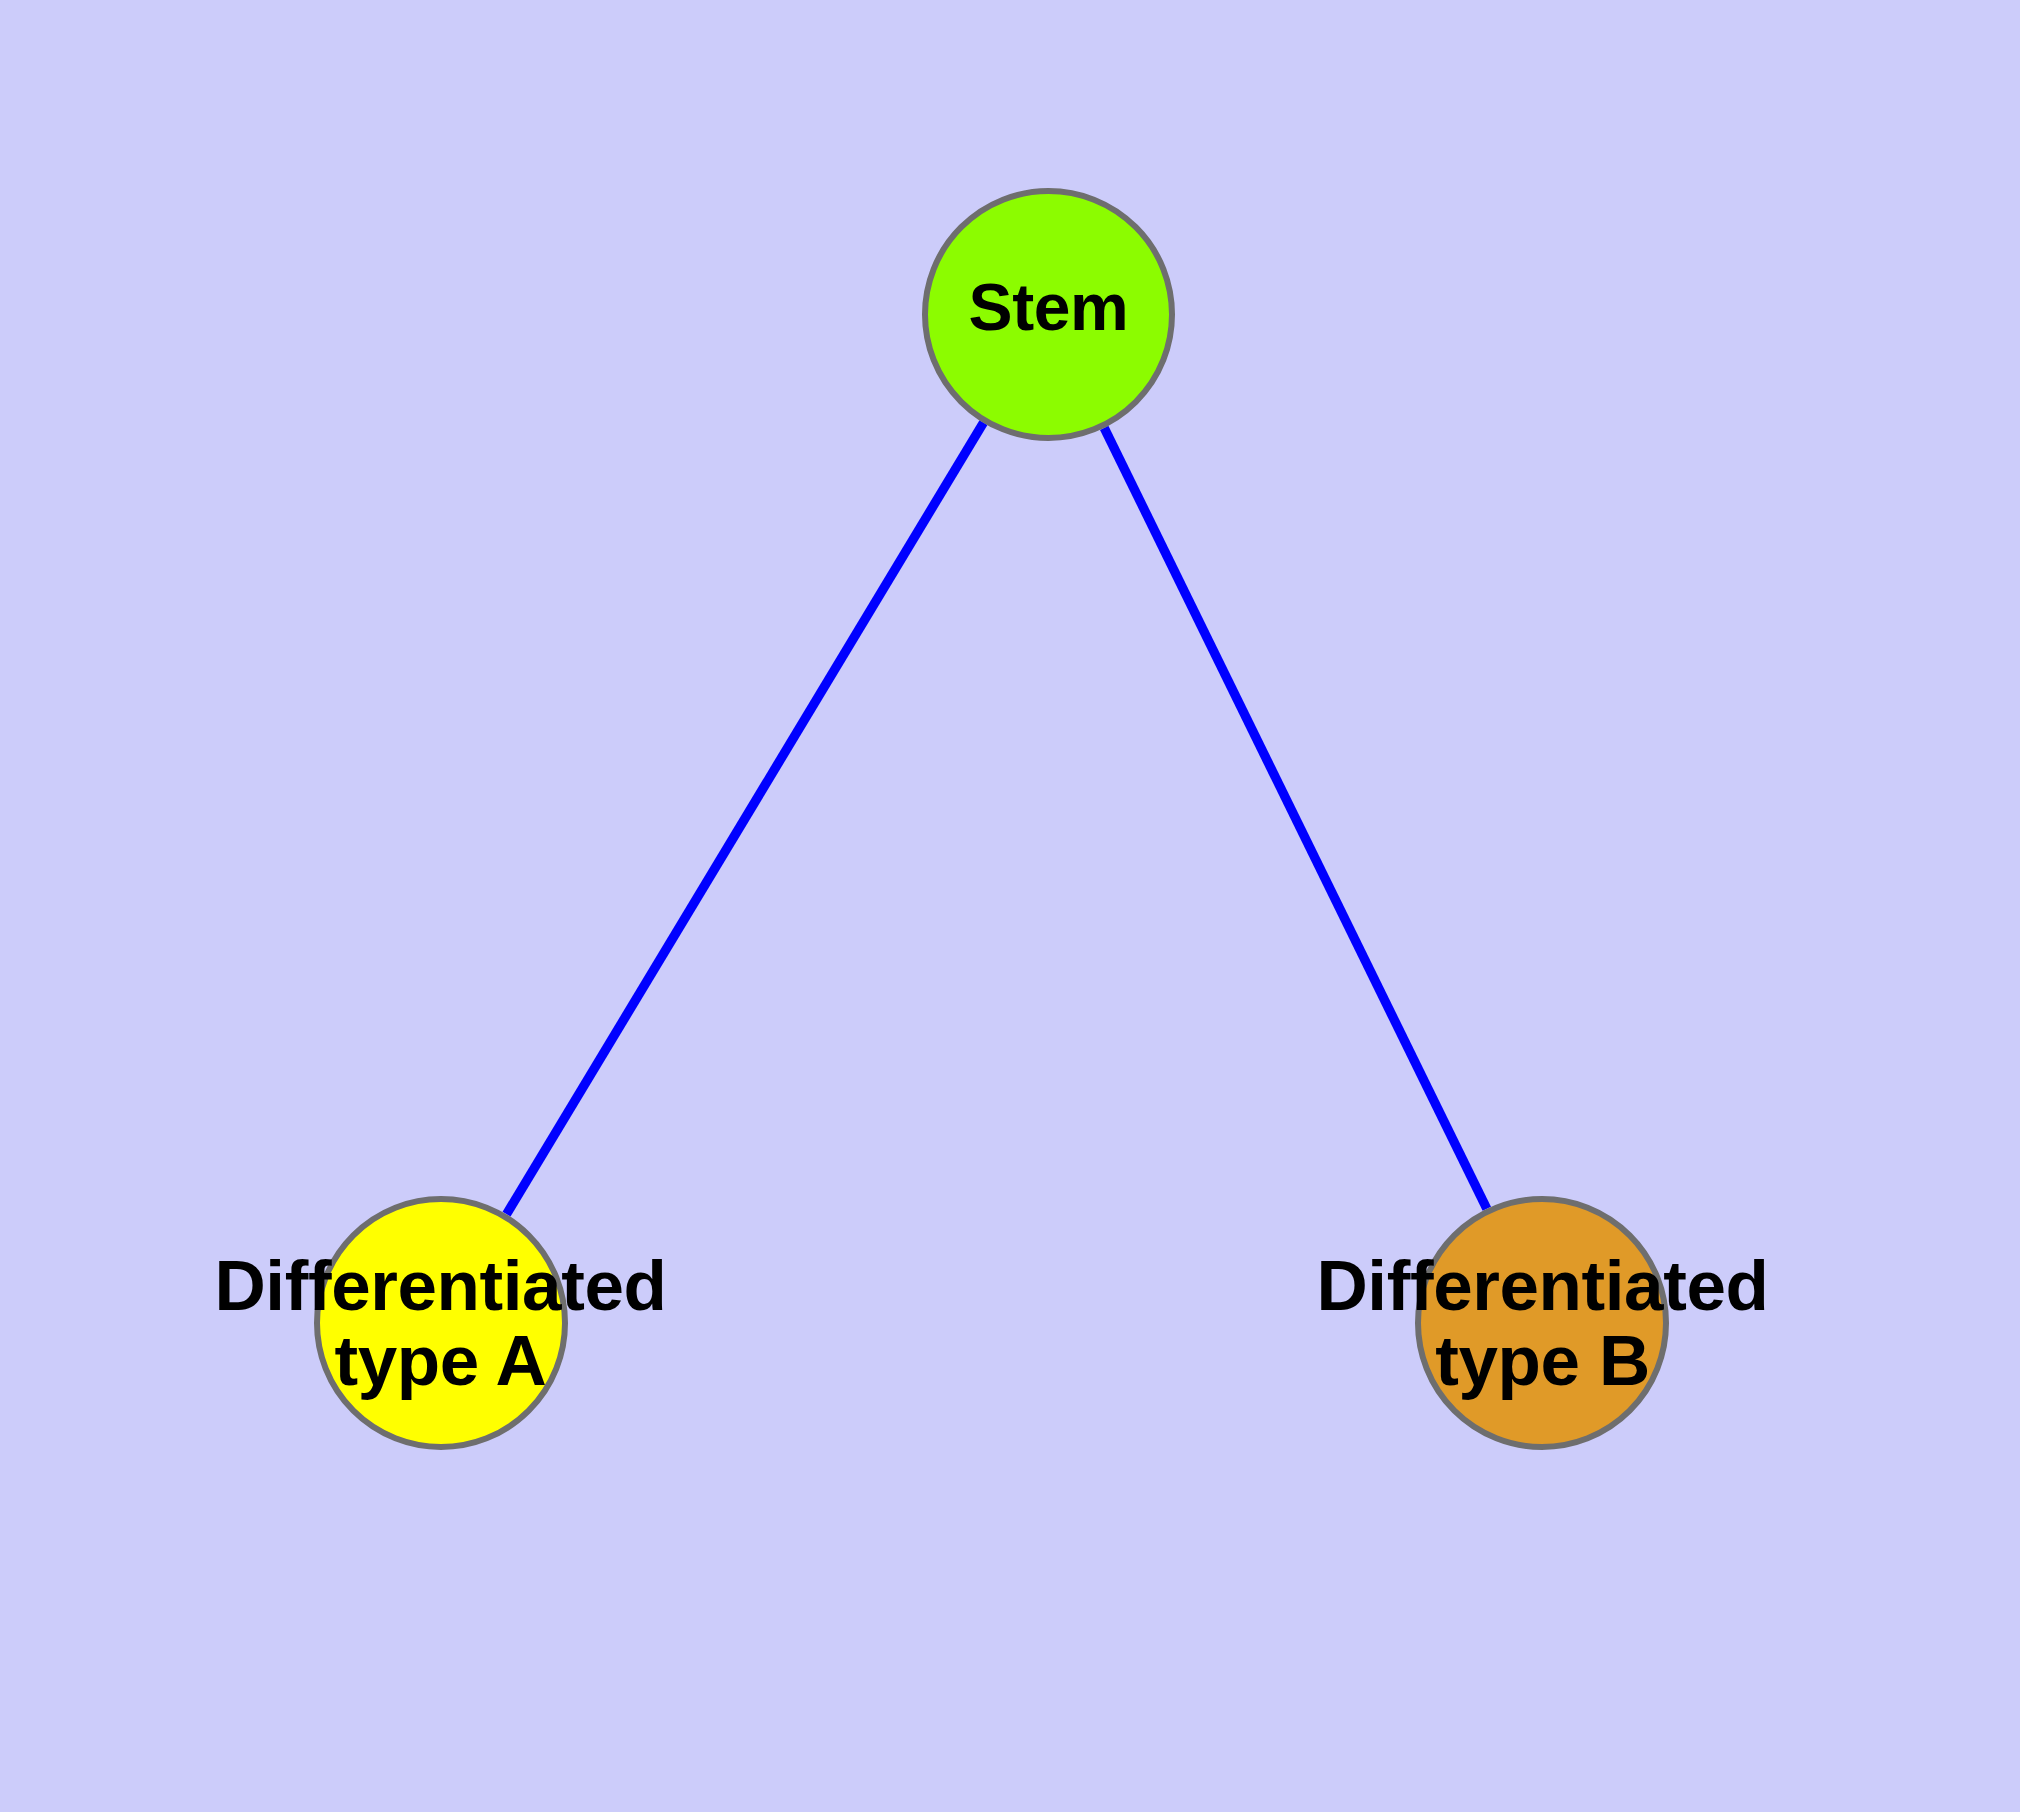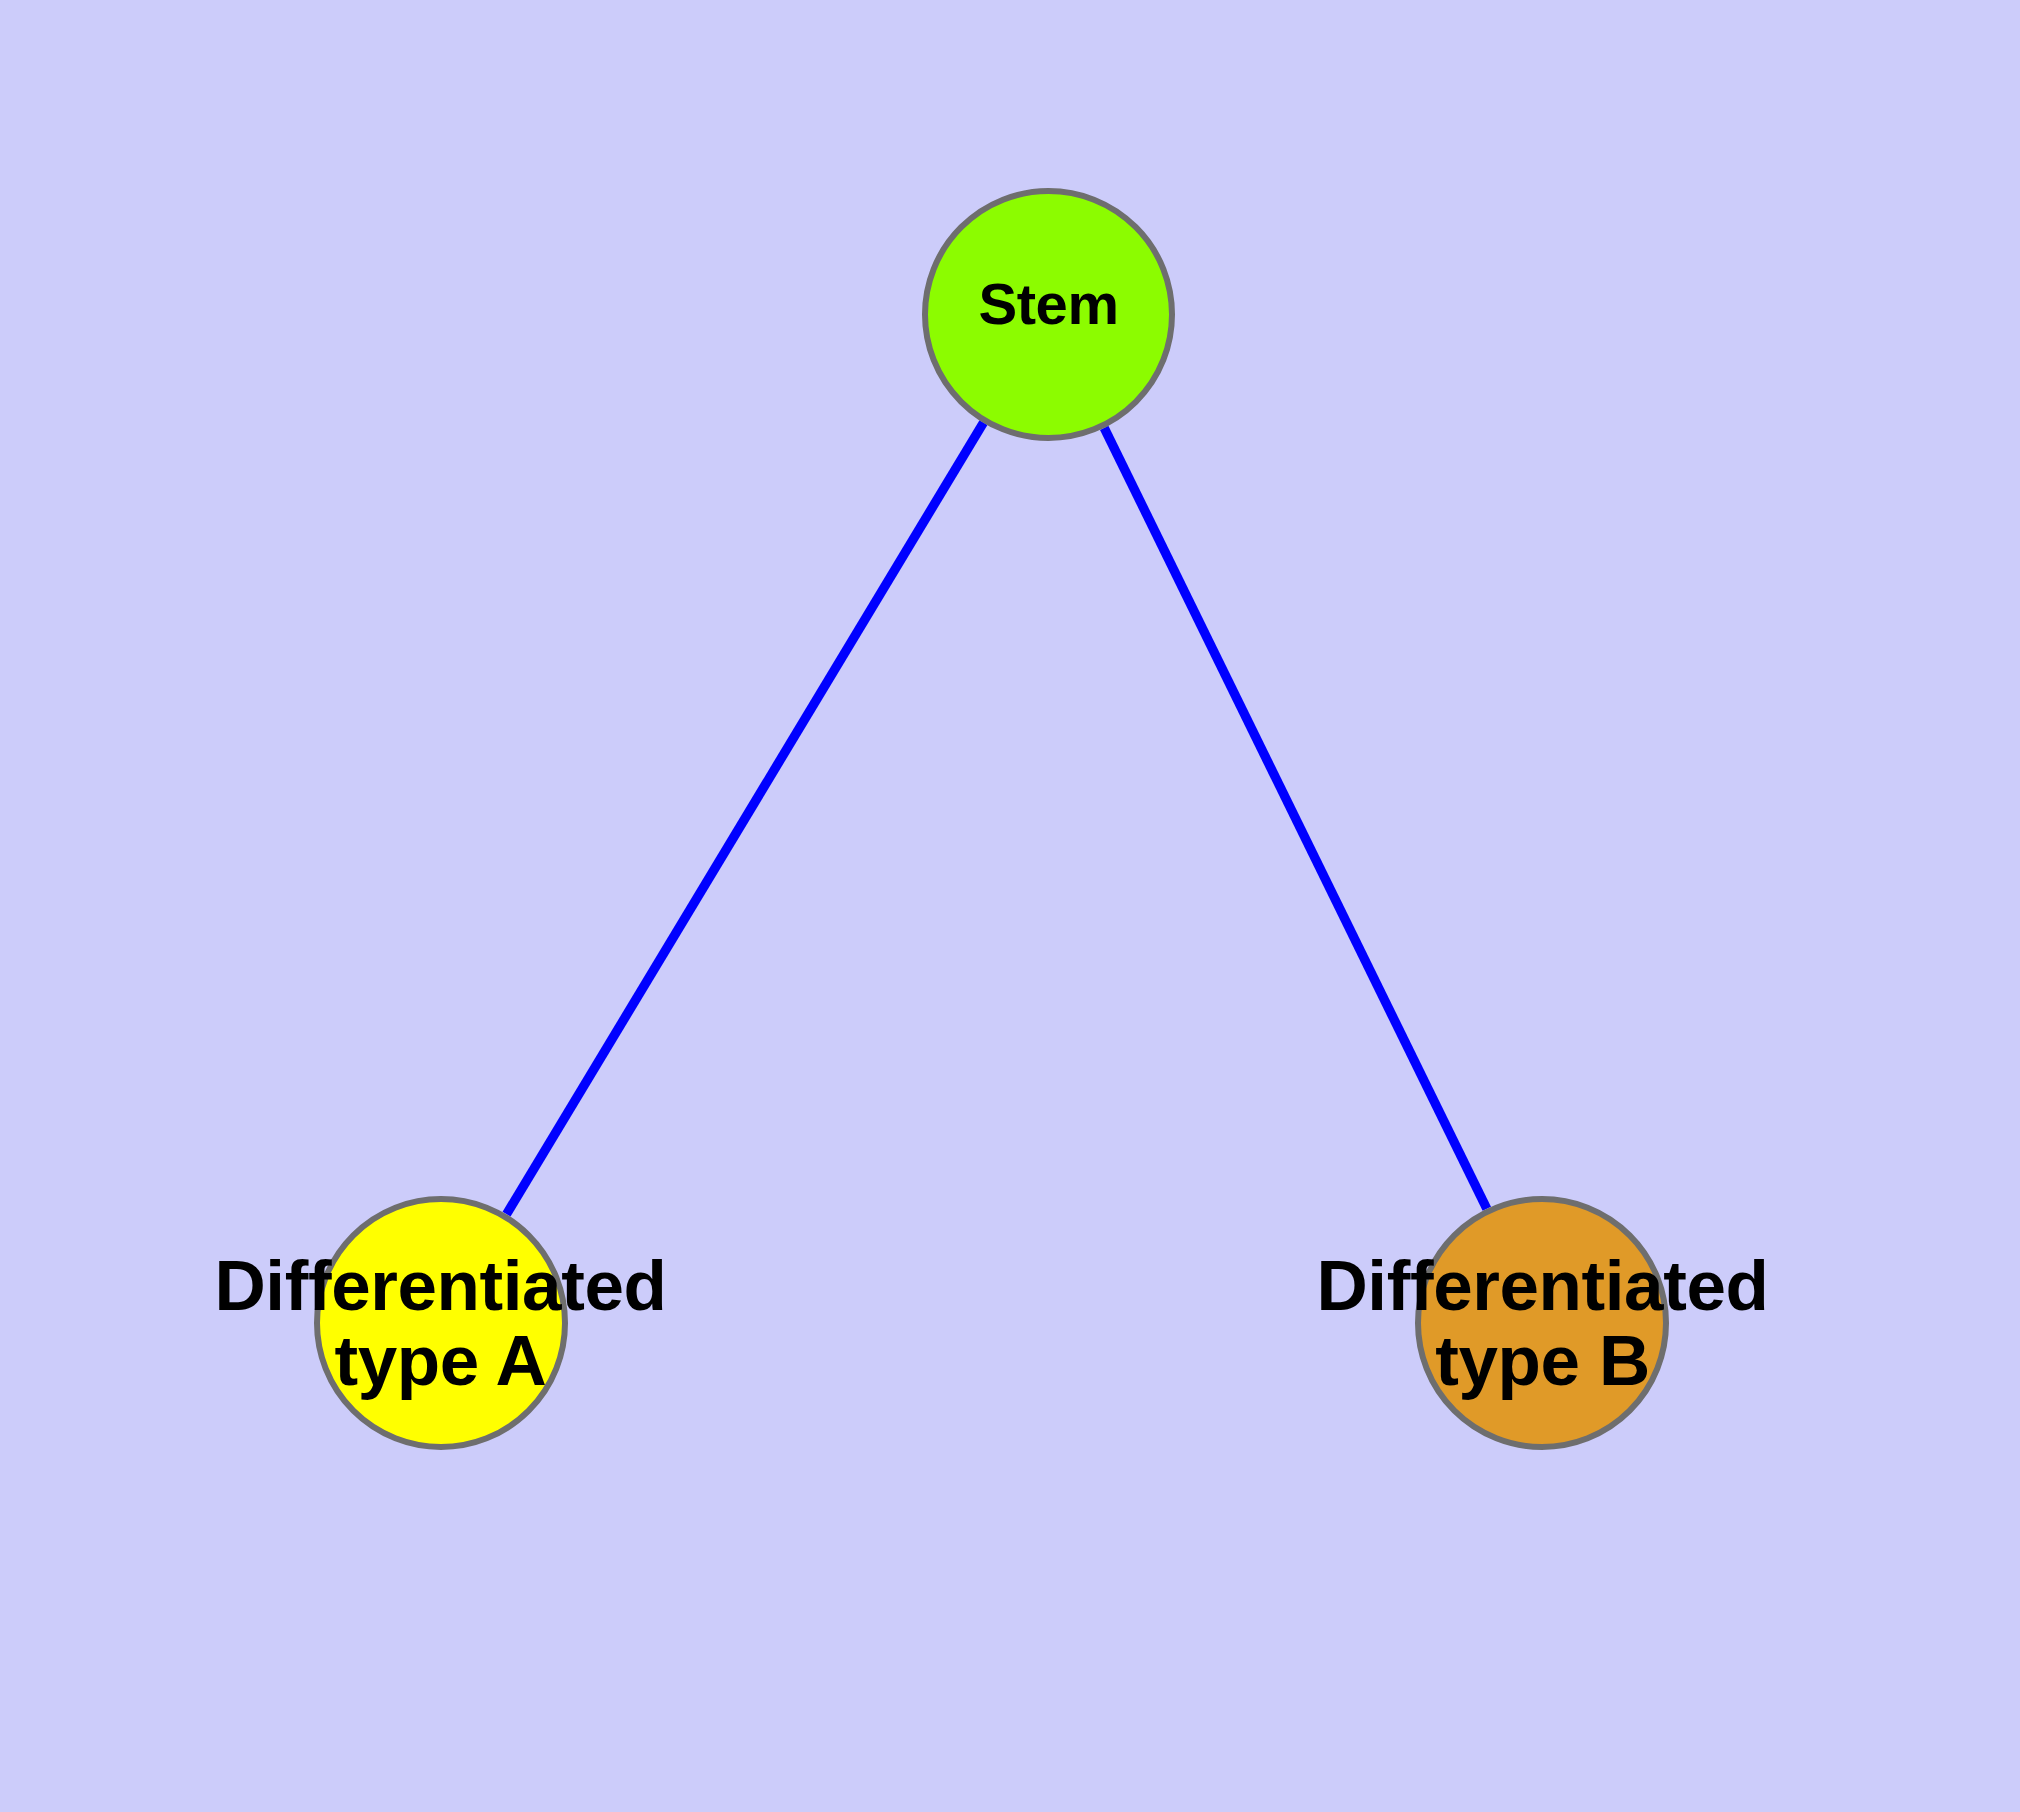--- a/index.html
+++ b/index.html
@@ -49,20 +49,20 @@
 
   <svg id="edge-layer" viewBox="0 0 2384 2138">
     <line x1="1160.1036889383486" y1="498.6242819572738" x2="597.4123936862263" y2="1432.5191792376438" stroke="#0000ff" stroke-width="11" stroke-linecap="butt"></line>
     <line x1="1302.5532046622116" y1="504.80499750948843" x2="1754.0068409440823" y2="1426.2969823729982" stroke="#0000ff" stroke-width="11" stroke-linecap="butt"></line>
   </svg>
 
   <div class="node" style="left: 922px; top: 188px; width: 253px; height: 253px; background: rgb(140, 252, 0); border-color: rgb(110, 110, 110);"></div>
   <div class="node" style="left: 314px; top: 1196px; width: 254px; height: 254px; background: rgb(255, 255, 0); border-color: rgb(110, 110, 110);"></div>
   <div class="node" style="left: 1415px; top: 1196px; width: 254px; height: 254px; background: rgb(224, 154, 40); border-color: rgb(110, 110, 110);"></div>
 
-  <div class="node-label" style="font-size: 58px; width: 763px; left: 667px; color: rgb(0, 0, 0); top: 273px;">Stem</div>
+  <div class="node-label" style="font-size: 66px; width: 763px; left: 667px; color: rgb(0, 0, 0); top: 273px;">Stem</div>
   <div class="node-label" style="font-size: 71px; width: 763px; left: 59px; color: rgb(0, 0, 0); top: 1248px;">Differentiated
 type A</div>
   <div class="node-label" style="font-size: 71px; width: 763px; left: 1161px; color: rgb(0, 0, 0); top: 1248px;">Differentiated
 type B</div>
 
 </div>
 
 
 </body></html>

